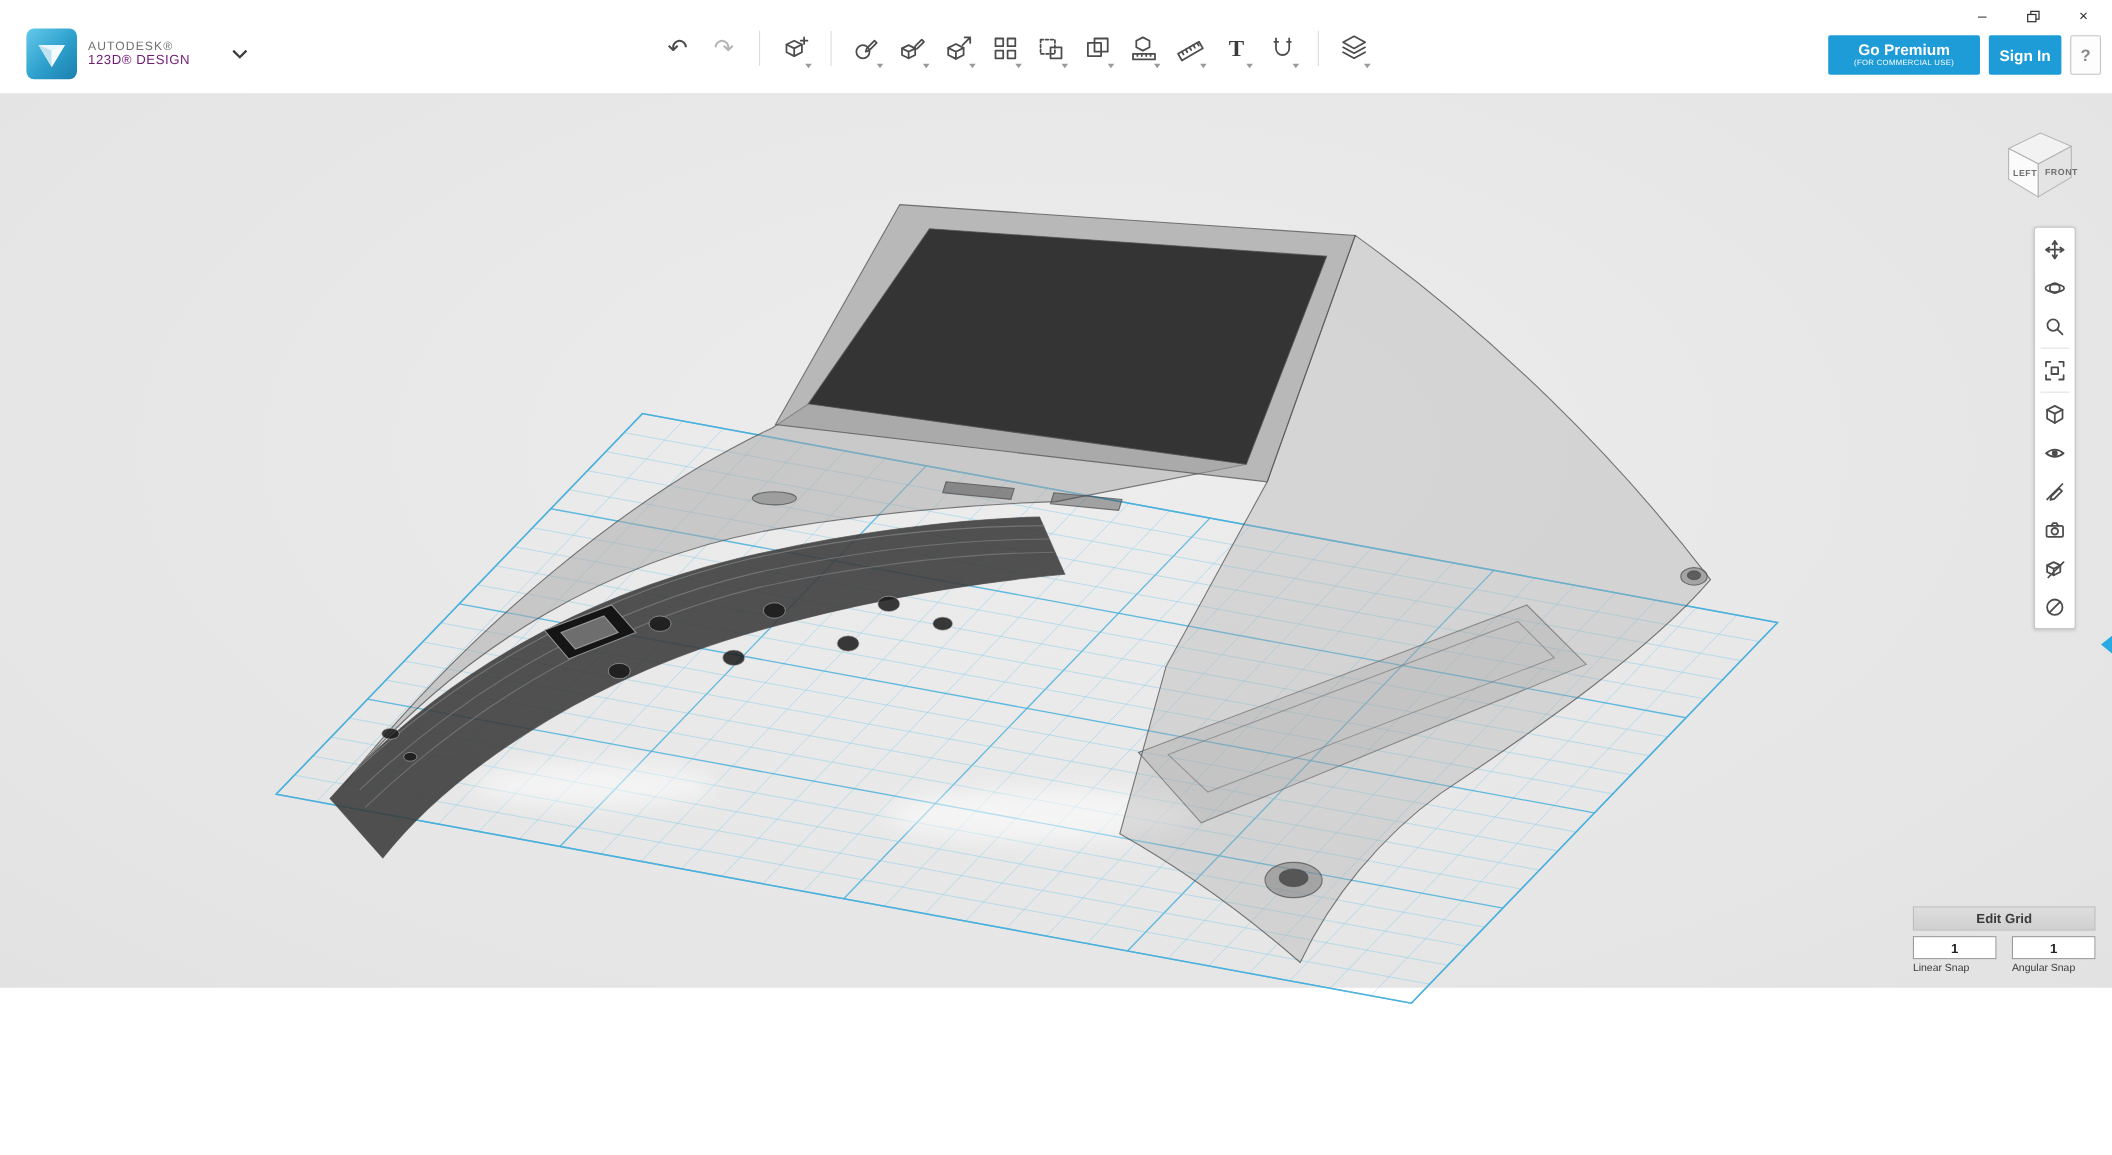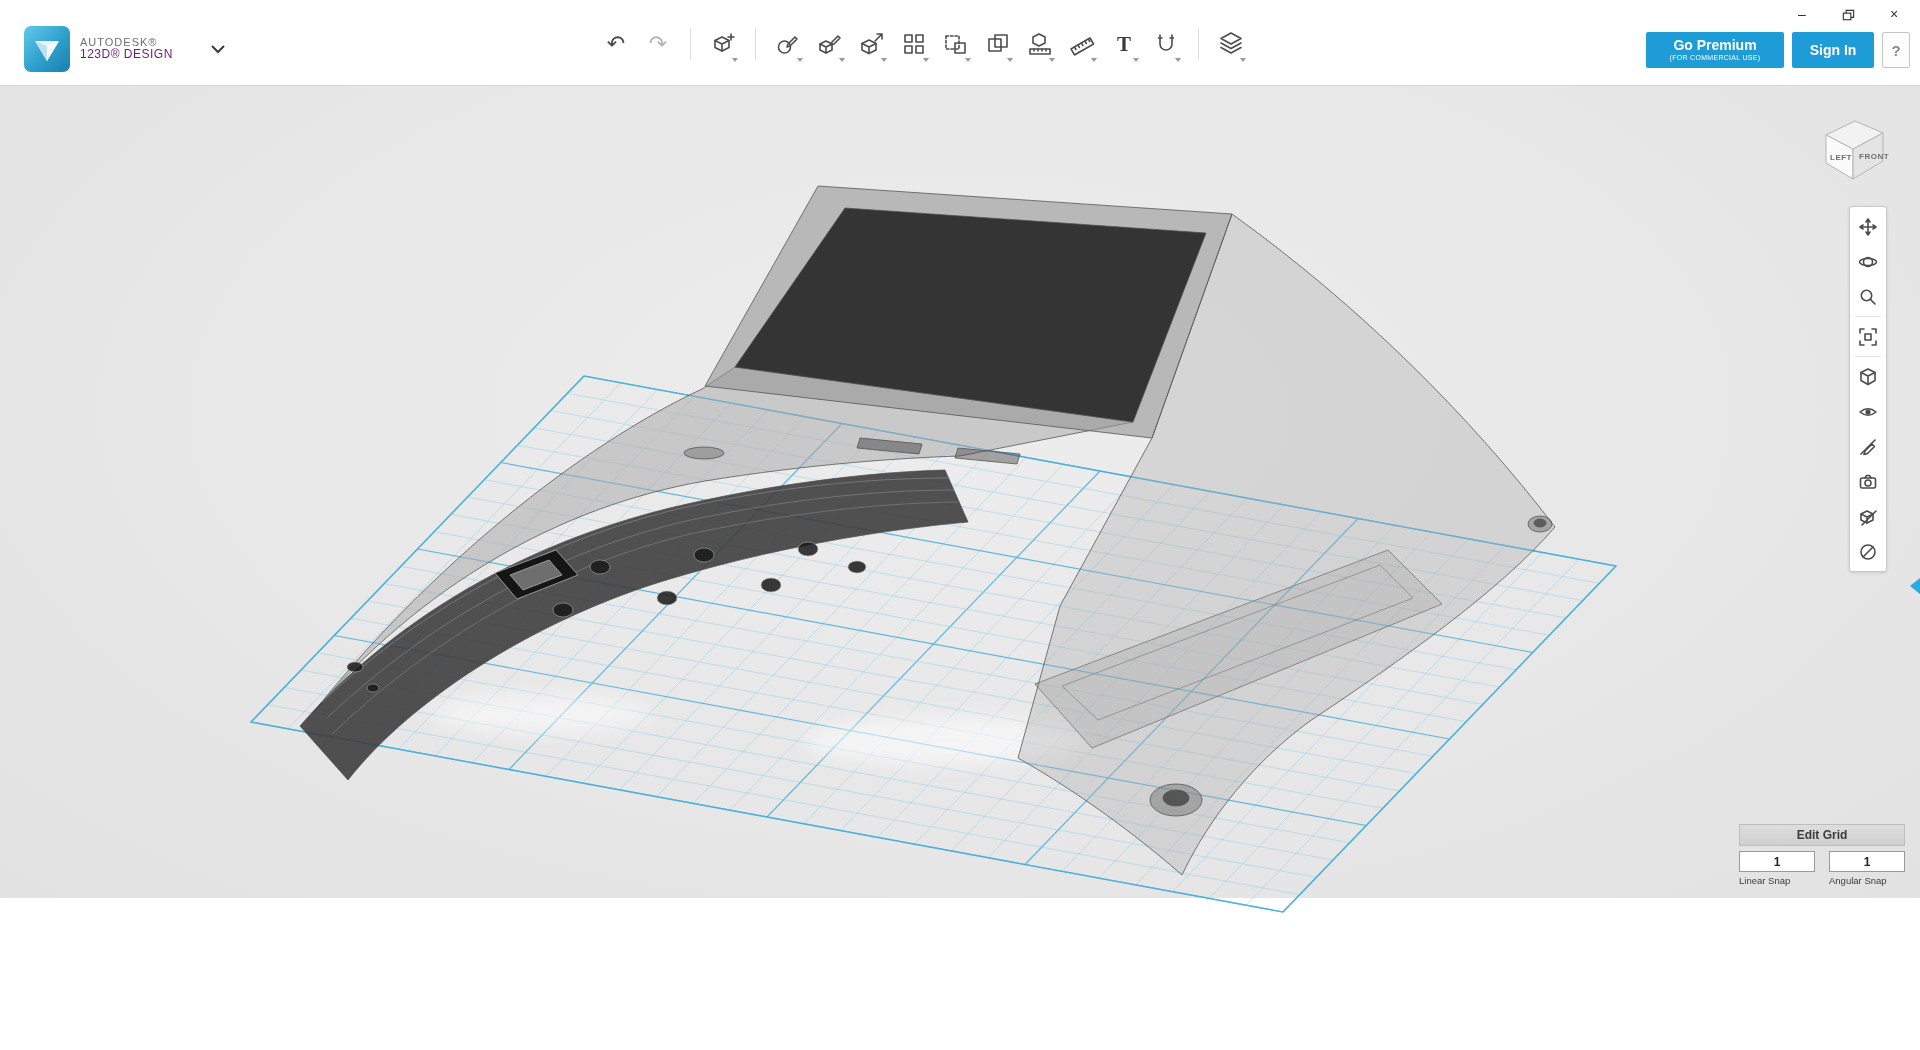--- a/index.html
+++ b/index.html
@@ -32,21 +32,21 @@
   .tb-sep { width:1px; height:32px; background:#dcdcdc; margin:0 8px; }
   .glyph-undo { font-size:22px; color:#4a4a4a; }
   .glyph-redo { font-size:22px; color:#b4b4b4; }
   .glyph-T { font-size:21px; font-weight:bold; color:#3c3c3c; font-family:"Liberation Serif",serif; }
 
   .header-actions { position:absolute; right:10px; top:32px; display:flex; gap:8px; align-items:stretch; }
   .btn-premium { width:138px; height:36px; background:#1e9cd8; border:none; border-radius:2px;
     color:#fff; cursor:pointer; line-height:1.1;margin-left:47px; }
   .btn-premium .main { font-size:14px; font-weight:bold; display:block; }
   .btn-premium .sub { font-size:7px; display:block; letter-spacing:0.3px; }
-  .btn-signin { width:82px; height:36px; background:#1e9cd8; border:none; border-radius:2px;
+  .btn-signin { width:66px; height:36px; background:#1e9cd8; border:none; border-radius:2px;
     color:#fff; font-size:14px; font-weight:bold; cursor:pointer; }
   .btn-help { width:28px; height:36px; background:#fdfdfd; border:1px solid #c4c4c4; border-radius:2px;
     color:#8a8a8a; font-size:15px; font-weight:bold; cursor:pointer; }
 
   
   .viewport { position:absolute; top:86px; left:0; width:1920px; height:812px;
     background:radial-gradient(ellipse at 50% 40%, #ededed 0%, #e7e7e7 60%, #e2e2e2 100%); }
   #scene { position:absolute; top:0; left:0; }
 
   

